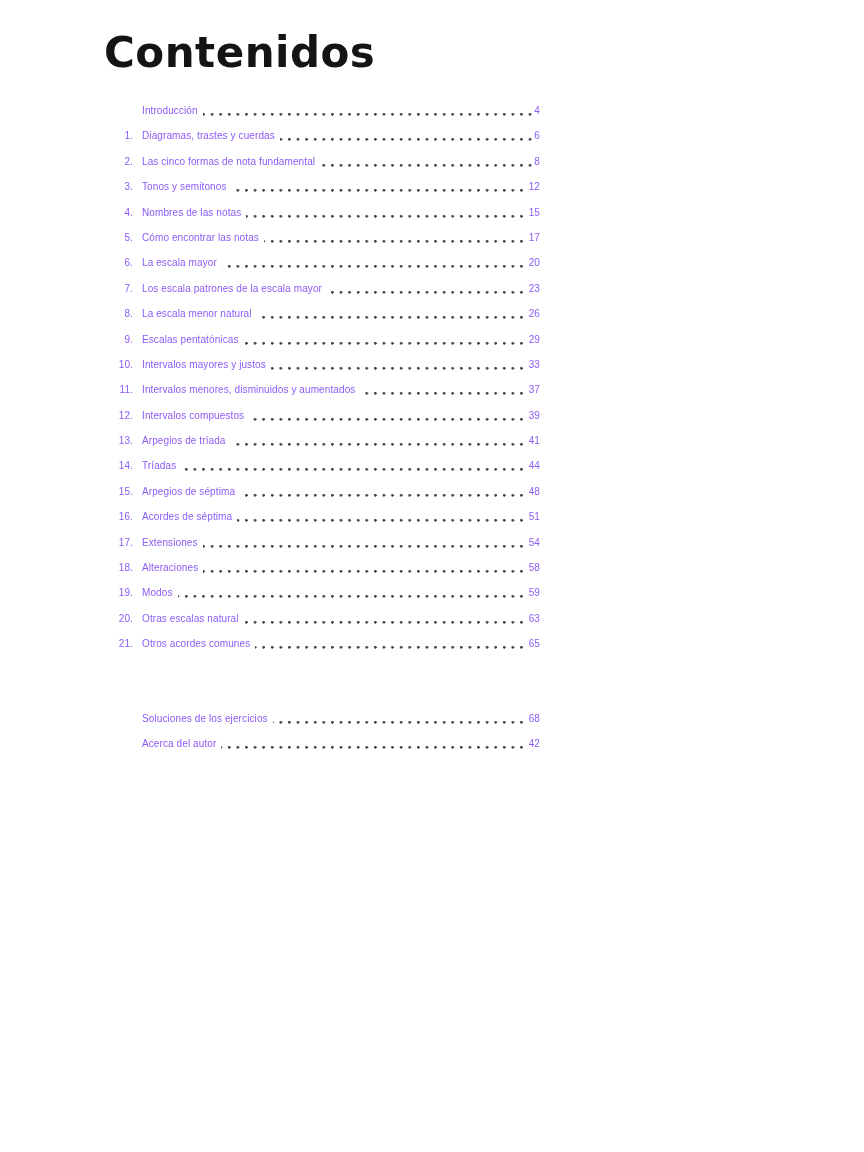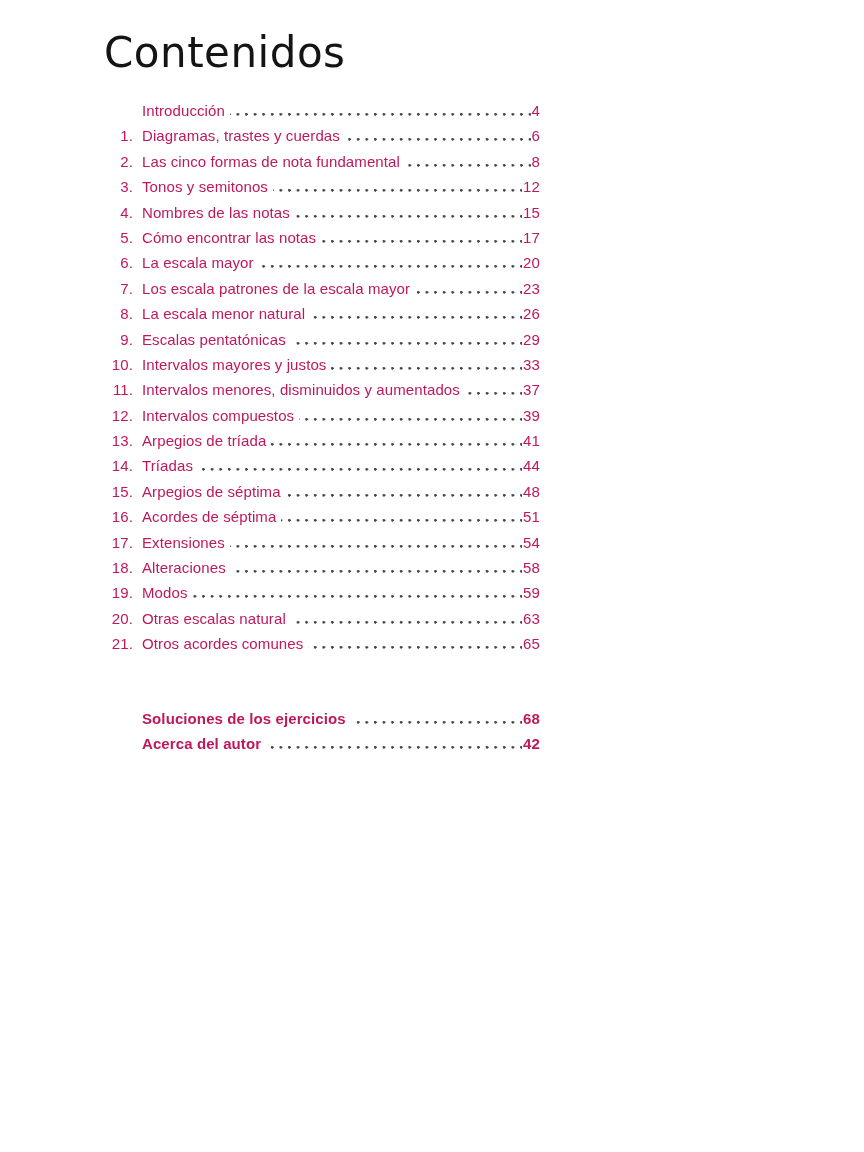--- a/index.html
+++ b/index.html
@@ -10,40 +10,40 @@
     background: #ffffff;
     font-family: "Liberation Sans", sans-serif;
     overflow: hidden;
   }
   .title {
     position: absolute;
     left: 104px;
     top: 30px;
     margin: 0;
     font-family: "DejaVu Sans", sans-serif;
-    font-weight: normal;
+    font-weight: bold;
     font-size: 42px;
     line-height: 1.1;
     letter-spacing: 0.5px;
     color: #141414;
   }
   .list {
     position: absolute;
     left: 106px;
     width: 434px;
   }
   #toc-entries { top: 98px; }
-  #toc-extras  { top: 706px; font-weight: bold; }
+  #toc-extras  { top: 706px; }
   .row {
     display: flex;
     align-items: flex-start;
     height: 25.4px;
     line-height: 25.4px;
-    font-size: 15px;
-    color: #be185d;
+    font-size: 10px;
+    color: #8b5cf6;
     letter-spacing: 0.1px;
   }
   .num {
     flex: none;
     width: 27px;
     text-align: right;
     margin-right: 9px;
   }
   .line {
     flex: 1;

